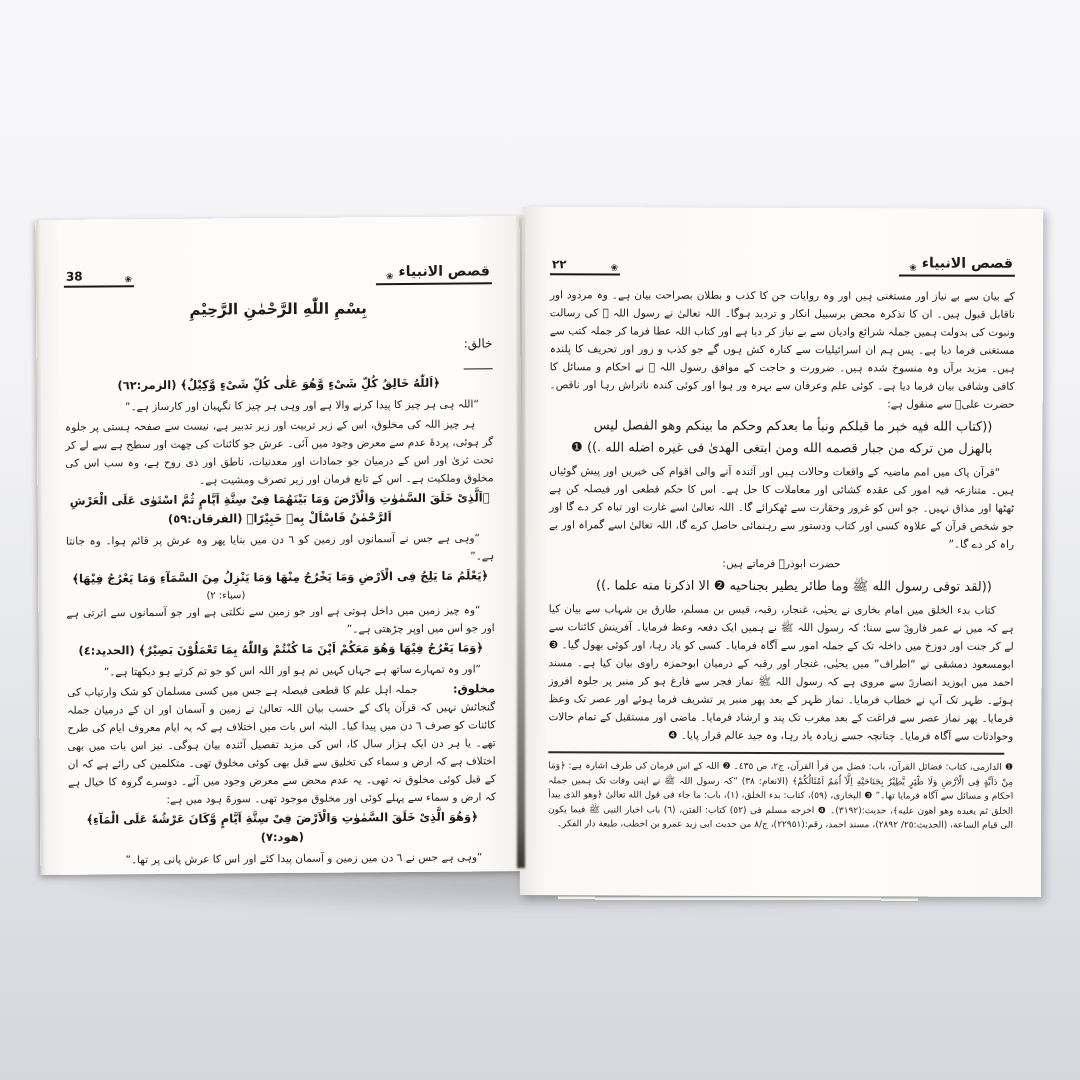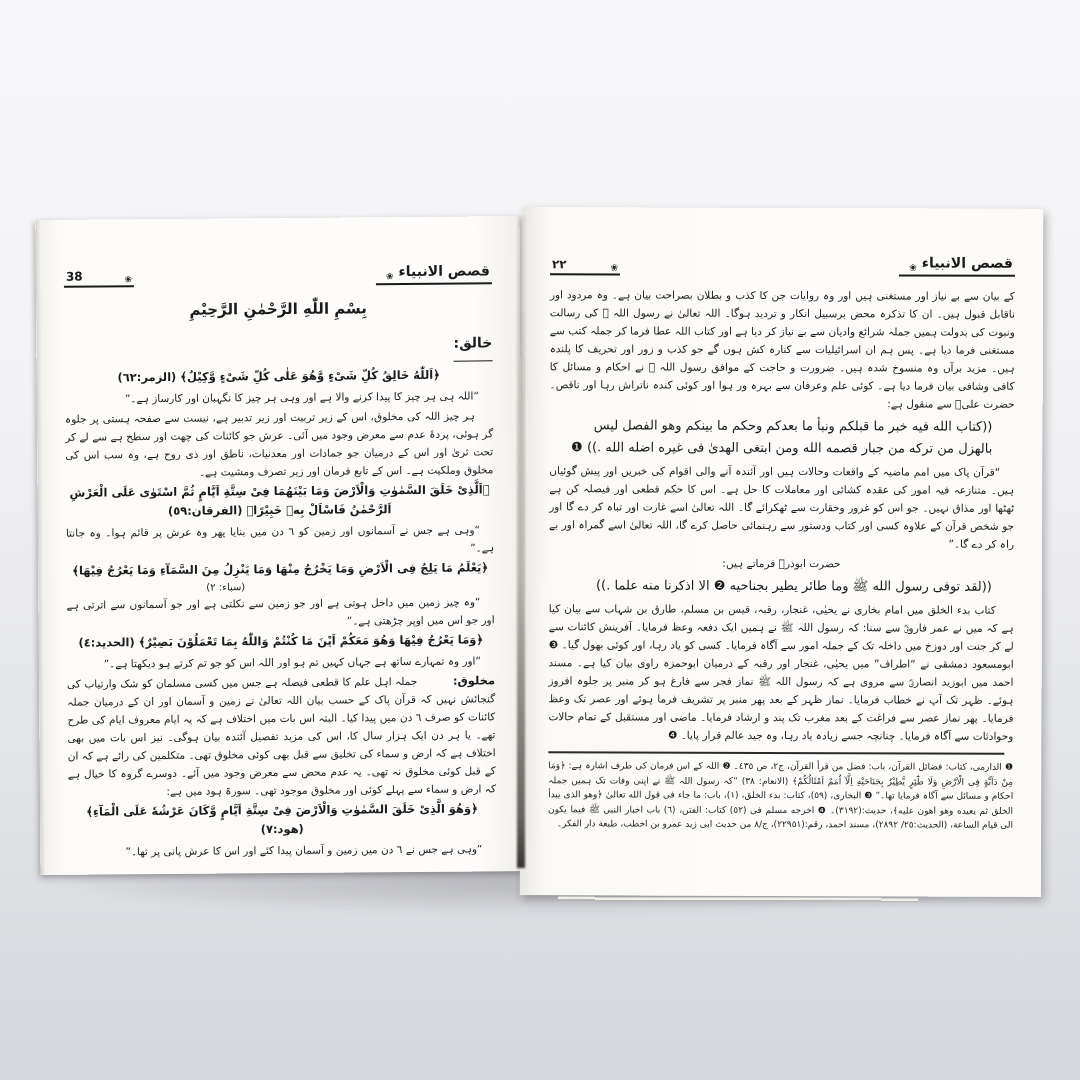--- a/index.html
+++ b/index.html
@@ -51,21 +51,21 @@
   .indent{text-indent:18px;}
   .verse{
     direction:rtl;text-align:center;font-weight:bold;font-size:11.5px;line-height:19px;
     margin:2px 0;
   }
   .verse-ref{direction:rtl;text-align:left;font-size:10px;padding-left:140px;margin:1px 0 2px 0;}
   .trans{direction:rtl;text-align:justify;font-size:10.5px;line-height:18px;text-indent:14px;margin:1px 0 2px 0;}
   .bismillah{direction:rtl;text-align:center;font-weight:bold;font-size:15px;margin:14px 0 16px 0;}
   .section-heading{direction:rtl;margin:2px 0 4px 0;}
   .section-heading span{
-    display:inline-block;font-weight:bold;font-size:14px;border-bottom:1.5px solid #1a1a1a;padding-bottom:10px;
+    display:inline-block;font-weight:normal;font-size:12px;border-bottom:1.5px solid #1a1a1a;padding-bottom:18px;
   }
   .lead{font-weight:bold;font-size:11.5px;margin-left:32px;}
   .arabic-quote{
     direction:rtl;text-align:right;font-size:13px;line-height:22px;
     padding:1px 22px 1px 6px;margin:2px 0;
   }
   .narrator{direction:rtl;text-align:center;font-size:10.5px;line-height:18px;margin:1px 0;}
   .footnote-rule{border:0;border-top:2px solid #2a2a2a;width:98%;margin:8px 0 5px 0;}
   .footnote{direction:rtl;text-align:justify;font-size:9px;line-height:14.5px;color:#1d1d1f;}
   .scan-edge{position:absolute;left:0;top:0;width:5px;height:100%;

